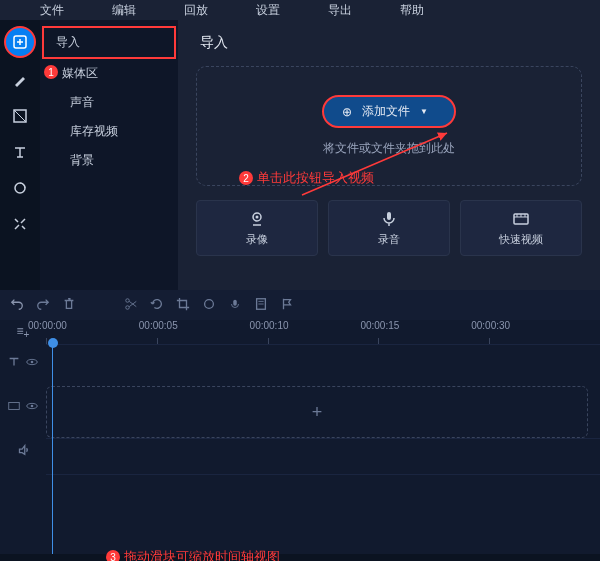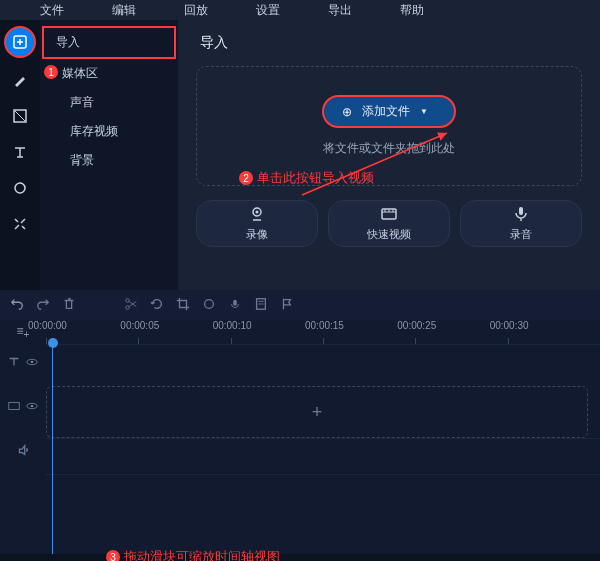--- a/index.html
+++ b/index.html
@@ -31,21 +31,21 @@
 .drop-zone { border: 1px dashed #3a455e; border-radius: 10px; height: 120px; display: flex; flex-direction: column; align-items: center; justify-content: center; gap: 12px; position: relative; }
 .add-btn { background: #104b8c; border: 2px solid #ff3a3a; color: #e5eaf3; padding: 6px 26px 6px 18px; border-radius: 18px; font-size: 12px; position: relative; display: flex; align-items: center; gap: 10px; }
 .add-btn .caret { font-size: 8px; }
 .hint-text { font-size: 12px; color: #9aa5bd; }
 .annot { color: #ff3a3a; font-size: 13px; position: absolute; display: flex; align-items: center; }
 .annot-2 { left: 42px; bottom: -2px; }
 .annot-2 .badge-num, .annot-3 .badge-num { position: static; margin-right: 4px; }
 .arrow-svg { position: absolute; left: 100px; top: 40px; pointer-events: none; }
 
 .cap-row { display: flex; gap: 10px; margin-top: 14px; }
-.cap-btn { flex: 1; height: 47px; border: 1px solid #2a344c; border-radius: 16px; display: flex; flex-direction: column; align-items: center; justify-content: center; gap: 4px; color: #c8d0de; font-size: 11px; background: #1e2740; }
+.cap-btn { flex: 1; height: 56px; border: 1px solid #2a344c; border-radius: 4px; display: flex; flex-direction: column; align-items: center; justify-content: center; gap: 4px; color: #c8d0de; font-size: 11px; background: #1e2740; }
 .cap-btn svg { fill: #c8d0de; }
 .cap-btn .two-line { text-align: center; line-height: 1.1; }
 
 
 .tl-wrap { background: #111a2e; }
 .tl-tools { height: 30px; display: flex; align-items: center; padding: 0 10px; gap: 14px; color: #6c7a97; background: #141d33; }
 .tl-tools .group { display: flex; gap: 12px; align-items: center; }
 .tl-tools .spacer { width: 20px; }
 .tl-tools svg { fill: #6c7a97; width: 14px; height: 14px; }
 
@@ -162,31 +162,31 @@
       <div class="cap-btn">
         <svg width="18" height="18">
             <circle cx="9" cy="7" r="4" fill="none" stroke="#c8d0de" stroke-width="1.5"></circle>
             <circle cx="9" cy="7" r="1.5"></circle>
             <path d="M5 15h8" stroke="#c8d0de" stroke-width="1.5"></path>
           </svg>
         <span>录像</span>
       </div>
       <div class="cap-btn">
         <svg width="18" height="18">
+            <rect x="7" y="2" width="4" height="8" rx="2"></rect>
+            <path d="M4 8a5 5 0 0 0 10 0M9 13v3" stroke="#c8d0de" fill="none" stroke-width="1.5"></path>
+          </svg>
+        <span>录音</span>
+      </div>
+      <div class="cap-btn">
+        <svg width="18" height="18">
             <rect x="2" y="4" width="14" height="10" rx="1" fill="none" stroke="#c8d0de" stroke-width="1.5"></rect>
             <path d="M2 7h14M5 4v3M9 4v3M13 4v3" stroke="#c8d0de"></path>
           </svg>
         <span>快速视频</span>
-      </div>
-      <div class="cap-btn">
-        <svg width="18" height="18">
-            <rect x="7" y="2" width="4" height="8" rx="2"></rect>
-            <path d="M4 8a5 5 0 0 0 10 0M9 13v3" stroke="#c8d0de" fill="none" stroke-width="1.5"></path>
-          </svg>
-        <span>录音</span>
       </div>
     </div>
   </div>
 </div>
 
 <div class="tl-wrap">
   <div class="tl-tools">
     <div class="group">
       <span><svg viewBox="0 0 16 16">
             <path d="M5 3L2 6l3 3M2 6h8a4 4 0 0 1 0 8" fill="none" stroke="#8a95ae" stroke-width="1.5"></path>
@@ -237,23 +237,20 @@
           <span>00:00:00</span>
         </div>
       <div class="tick">
           <span>00:00:05</span>
         </div>
       <div class="tick">
           <span>00:00:10</span>
         </div>
       <div class="tick">
           <span>00:00:15</span>
-        </div>
-      <div class="tick">
-          <span>00:00:25</span>
         </div>
       <div class="tick">
           <span>00:00:30</span>
         </div>
     </div>
   </div>
 
   <div class="tracks">
     <div class="track-icons">
       <div class="trk">

